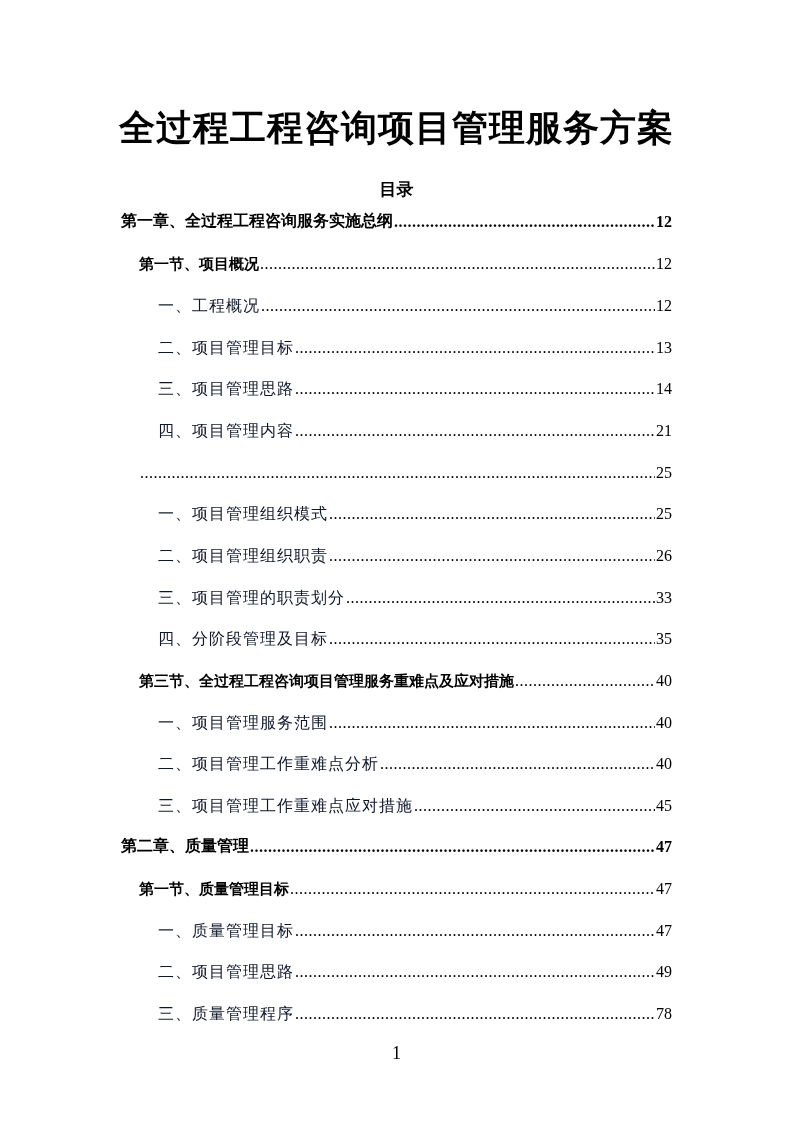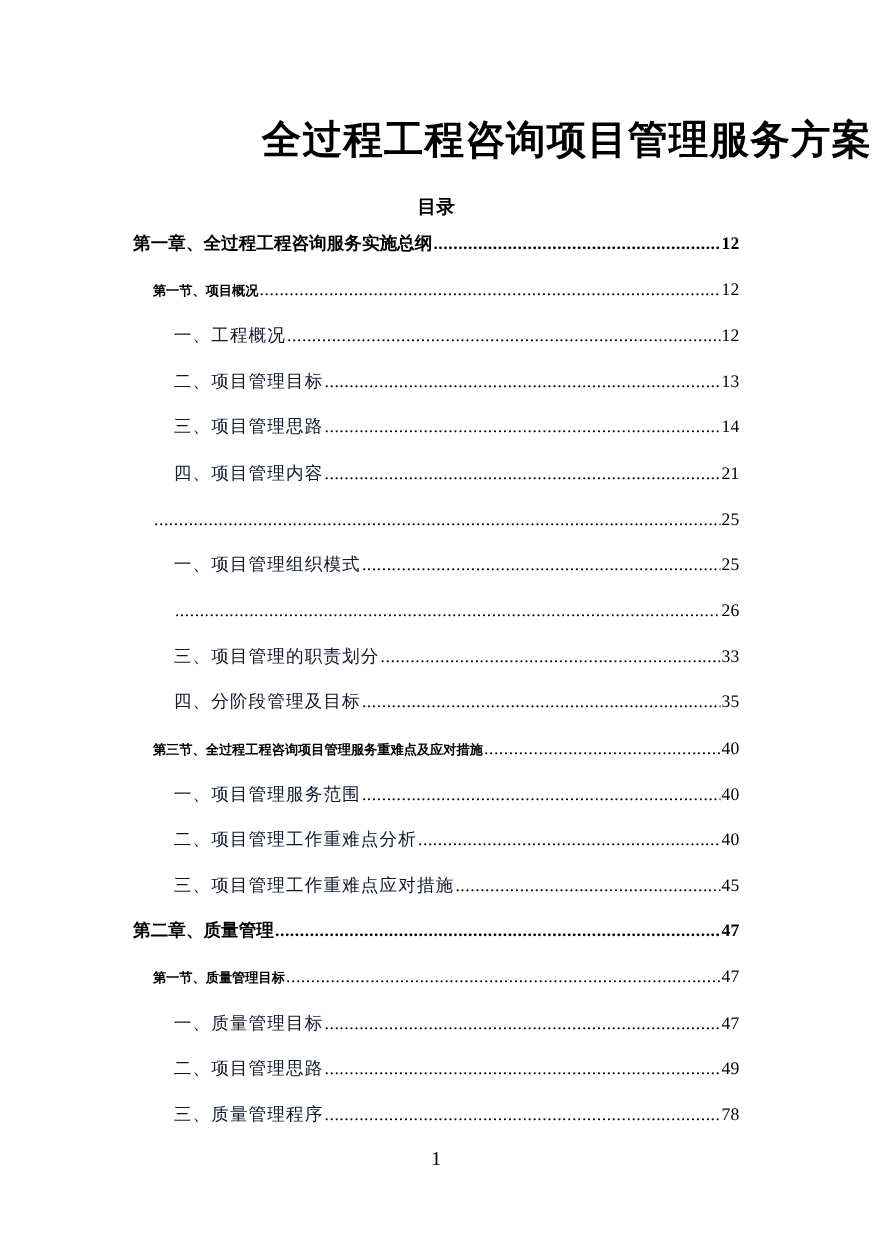--- a/index.html
+++ b/index.html
@@ -2,21 +2,21 @@
 <html><head>
 <meta charset="utf-8">
 <style>
   html, body { margin: 0; padding: 0; background: #ffffff; }
   body {
     width: 793px; height: 1122px; position: relative; overflow: hidden;
     font-family: "Liberation Serif", "DejaVu Serif", serif; color: #000;
   }
   .title {
     position: absolute; left: 0; width: 793px; top: 104px;
-    text-align: right; font-size: 36px; font-weight: bold;
+    text-align: center; font-size: 36px; font-weight: bold;
     font-family: "DejaVu Sans", "Liberation Sans", sans-serif;
     letter-spacing: 1px; line-height: 48px;
   }
   .toc-heading {
     position: absolute; left: 0; width: 793px; top: 176px;
     text-align: center; font-size: 17px; font-weight: bold;
     font-family: "DejaVu Sans", "Liberation Sans", sans-serif; line-height: 26px;
   }
   .toc { position: absolute; left: 0; top: 0; width: 793px; }
   .toc-row {
@@ -26,21 +26,21 @@
   .toc-row .label { white-space: nowrap; flex: 0 0 auto; }
   .toc-row .leader {
     flex: 1 1 auto; overflow: hidden; white-space: nowrap;
     margin: 0 1px; letter-spacing: 0.5px;
   }
   .toc-row .leader::before { content: "................................................................................................................................................................................................................"; }
   .toc-row .page { flex: 0 0 auto; }
   .lvl1 { left: 121px; font-weight: bold; }
   .lvl1 .label { font-family: Liberation Mono, monospace; font-size: 16px; }
   .lvl2 { left: 139px; }
-  .lvl2 .label { font-weight: bold; font-family: "DejaVu Sans", "Liberation Sans", sans-serif; font-size: 12px; }
+  .lvl2 .label { font-weight: bold; font-family: "DejaVu Sans", "Liberation Sans", sans-serif; font-size: 15px; }
   .lvl3 { left: 158px; }
   .lvl3 .label { color: #0f172a; letter-spacing: 1px; }
   .page-number {
     position: absolute; left: 0; width: 793px; top: 1043px;
     text-align: center; font-size: 18px;
   }
 </style>
 </head>
 <body>
 
@@ -81,20 +81,21 @@
   <div class="toc-row lvl2" style="top:458px">
     <span class="leader"></span>
     <span class="page">25</span>
   </div>
   <div class="toc-row lvl3" style="top:499px">
     <span class="label">一、项目管理组织模式</span>
     <span class="leader"></span>
     <span class="page">25</span>
   </div>
   <div class="toc-row lvl3" style="top:541px">
+    <span class="label">二、项目管理组织职责</span>
     <span class="leader"></span>
     <span class="page">26</span>
   </div>
   <div class="toc-row lvl3" style="top:583px">
     <span class="label">三、项目管理的职责划分</span>
     <span class="leader"></span>
     <span class="page">33</span>
   </div>
   <div class="toc-row lvl3" style="top:624px">
     <span class="label">四、分阶段管理及目标</span>

